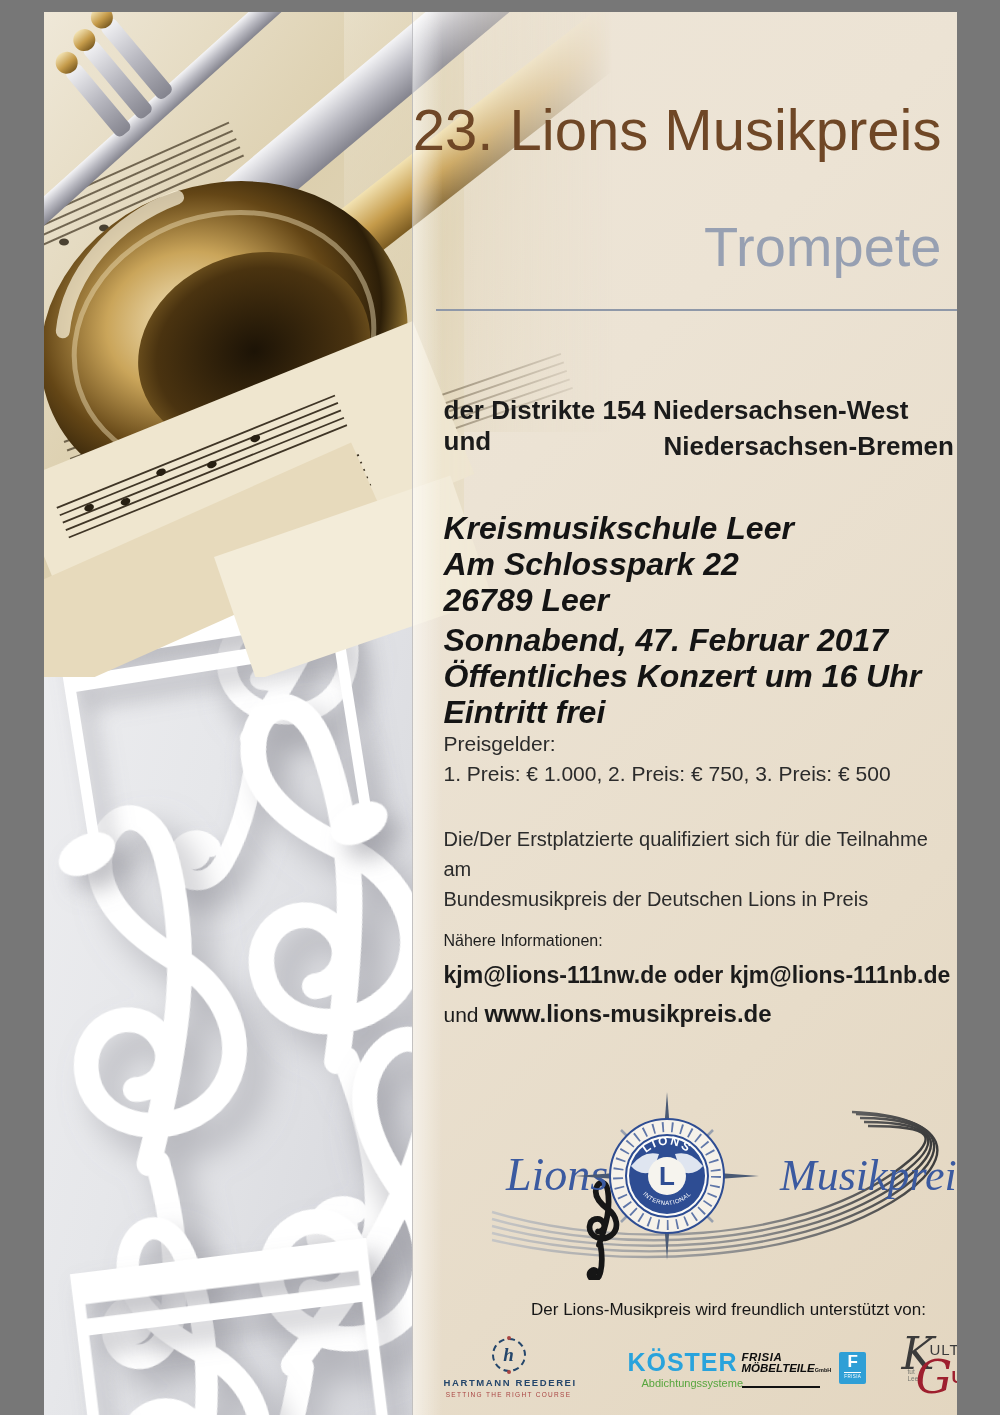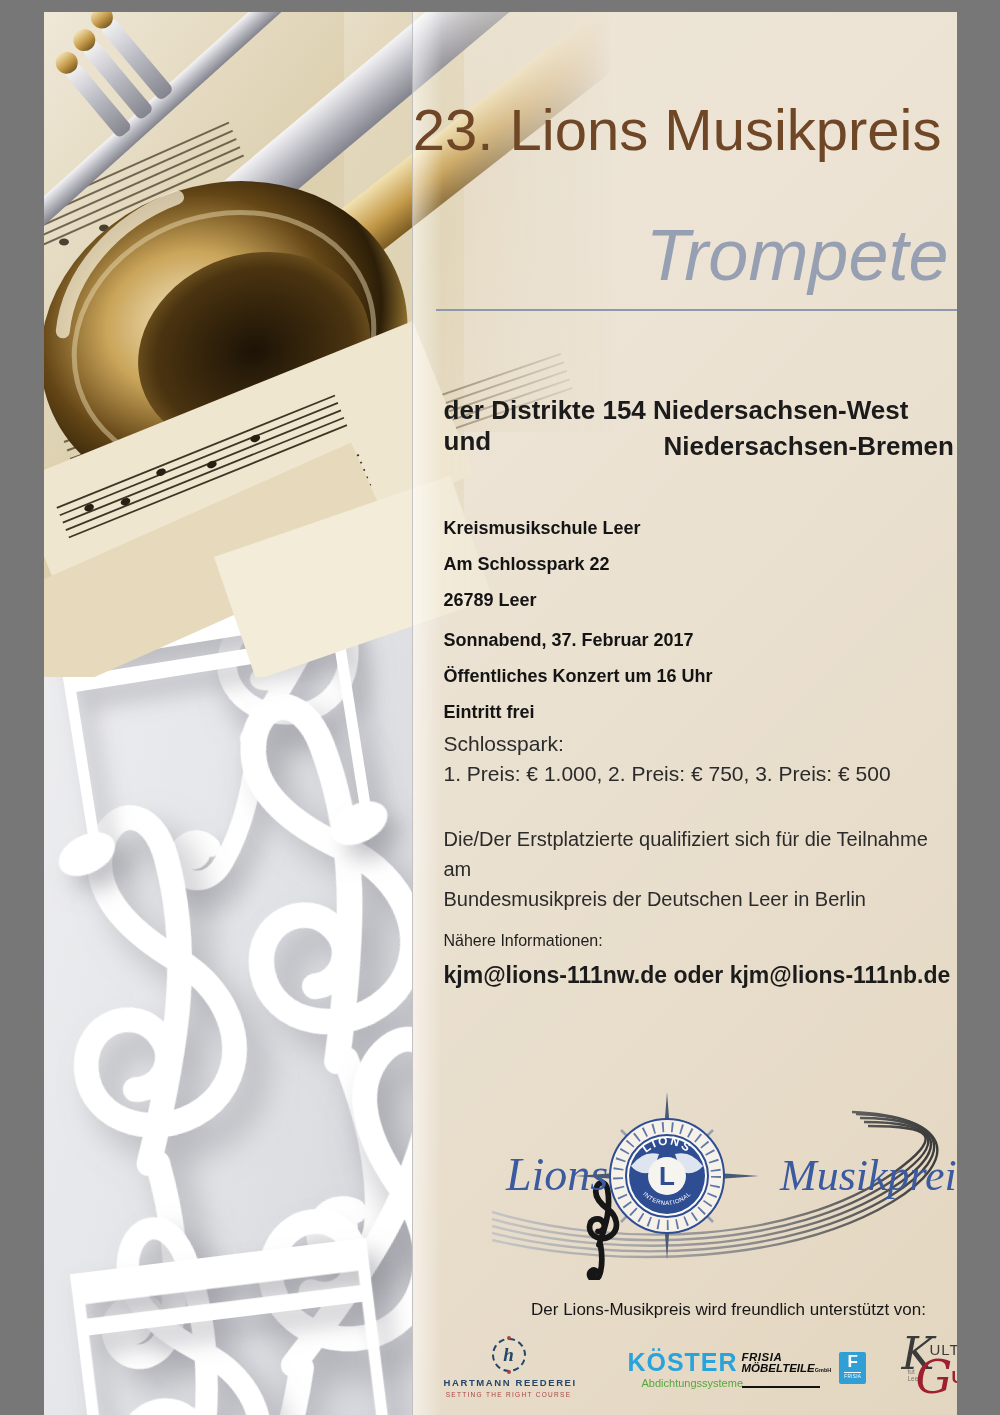--- a/index.html
+++ b/index.html
@@ -10,26 +10,26 @@
   }
   .abs{position:absolute;}
   
   #left-col{left:0;top:0;width:368px;height:1415px;}
   #col-divider{left:368px;top:0;width:1px;height:1415px;background:#b9b9bd;opacity:.8;}
   #col-sheen{left:369px;top:0;width:30px;height:1415px;
     background:linear-gradient(90deg,rgba(255,255,255,.55),rgba(255,255,255,0));}
   #photo-wrap{left:0;top:0;width:580px;height:665px;}
   
   .title{right:15px;top:84px;font-size:58px;letter-spacing:0;color:#6f4726;white-space:nowrap;}
-  .instrument{right:8px;top:202px;font-size:72px;color:#97a0b2;white-space:nowrap;font-style:italic;}
+  .instrument{right:15px;top:202px;font-size:56px;color:#97a0b2;white-space:nowrap;}
   .rule{left:392px;top:297px;width:608px;height:2px;background:#8f98a8;}
   
   .districts1{left:400px;top:383px;font-size:26px;font-weight:bold;}
   .districts2{left:620px;top:419px;font-size:26px;font-weight:bold;}
-  .block{font-weight:bold;font-size:18px;line-height:36px;color:#141414;}
+  .block{font-weight:bold;font-size:32px;line-height:36px;color:#141414;font-style:italic;}
   #venue{left:400px;top:498px;}
   #event{left:400px;top:610px;}
   .light{font-weight:normal;font-size:21px;line-height:30px;color:#2b2b2b;}
   #prizes{left:400px;top:717px;}
   #qualify{left:400px;top:812px;font-weight:normal;font-size:20px;line-height:30px;color:#2b2b2b;}
   #contact-h{left:400px;top:920px;font-size:16px;color:#1e1e1e;}
   #emails{left:400px;top:950px;font-size:23px;font-weight:bold;}
   #webline{left:400px;top:988px;font-size:21px;}
   #webline b{font-size:24px;}
   
@@ -263,37 +263,41 @@
   <div class="abs districts1">der Distrikte 154 Niedersachsen-West und</div>
   <div class="abs districts2">Niedersachsen-Bremen</div>
 
   <div class="abs block" id="venue">
     <div>Kreismusikschule Leer</div>
     <div>Am Schlosspark 22</div>
     <div>26789 Leer</div>
   </div>
 
   <div class="abs block" id="event">
-    <div>Sonnabend, 37. Februar 2017</div>
+    <div>Sonnabend, 47. Februar 2017</div>
     <div>Öffentliches Konzert um 16 Uhr</div>
     <div>Eintritt frei</div>
   </div>
 
   <div class="abs light" id="prizes">
-    <div>Schlosspark:</div>
+    <div>Preisgelder:</div>
     <div>1. Preis: € 1.000, 2. Preis: € 750, 3. Preis: € 500</div>
   </div>
 
   <div class="abs" id="qualify">
     <div>Die/Der Erstplatzierte qualifiziert sich für die Teilnahme am</div>
-    <div>Bundesmusikpreis der Deutschen Leer in Berlin</div>
+    <div>Bundesmusikpreis der Deutschen Lions in Preis</div>
   </div>
 
   <div class="abs" id="contact-h">Nähere Informationen:</div>
   <div class="abs" id="emails">kjm@lions-111nw.de oder kjm@lions-111nb.de</div>
+  <div class="abs" id="webline">
+    <span>und</span>
+    <b>www.lions-musikpreis.de</b>
+  </div>
 
   <div class="abs" id="lions-logo">
     <svg width="530" height="190" viewBox="0 0 530 190">
       <defs>
         <linearGradient id="sw" x1="0" y1="0" x2="1" y2="0">
           <stop offset="0" stop-color="#c6c6c6"></stop>
             <stop offset=".6" stop-color="#8a8a8a"></stop>
             <stop offset="1" stop-color="#3c3c3c"></stop>
         </linearGradient>
         <g id="clef2">

